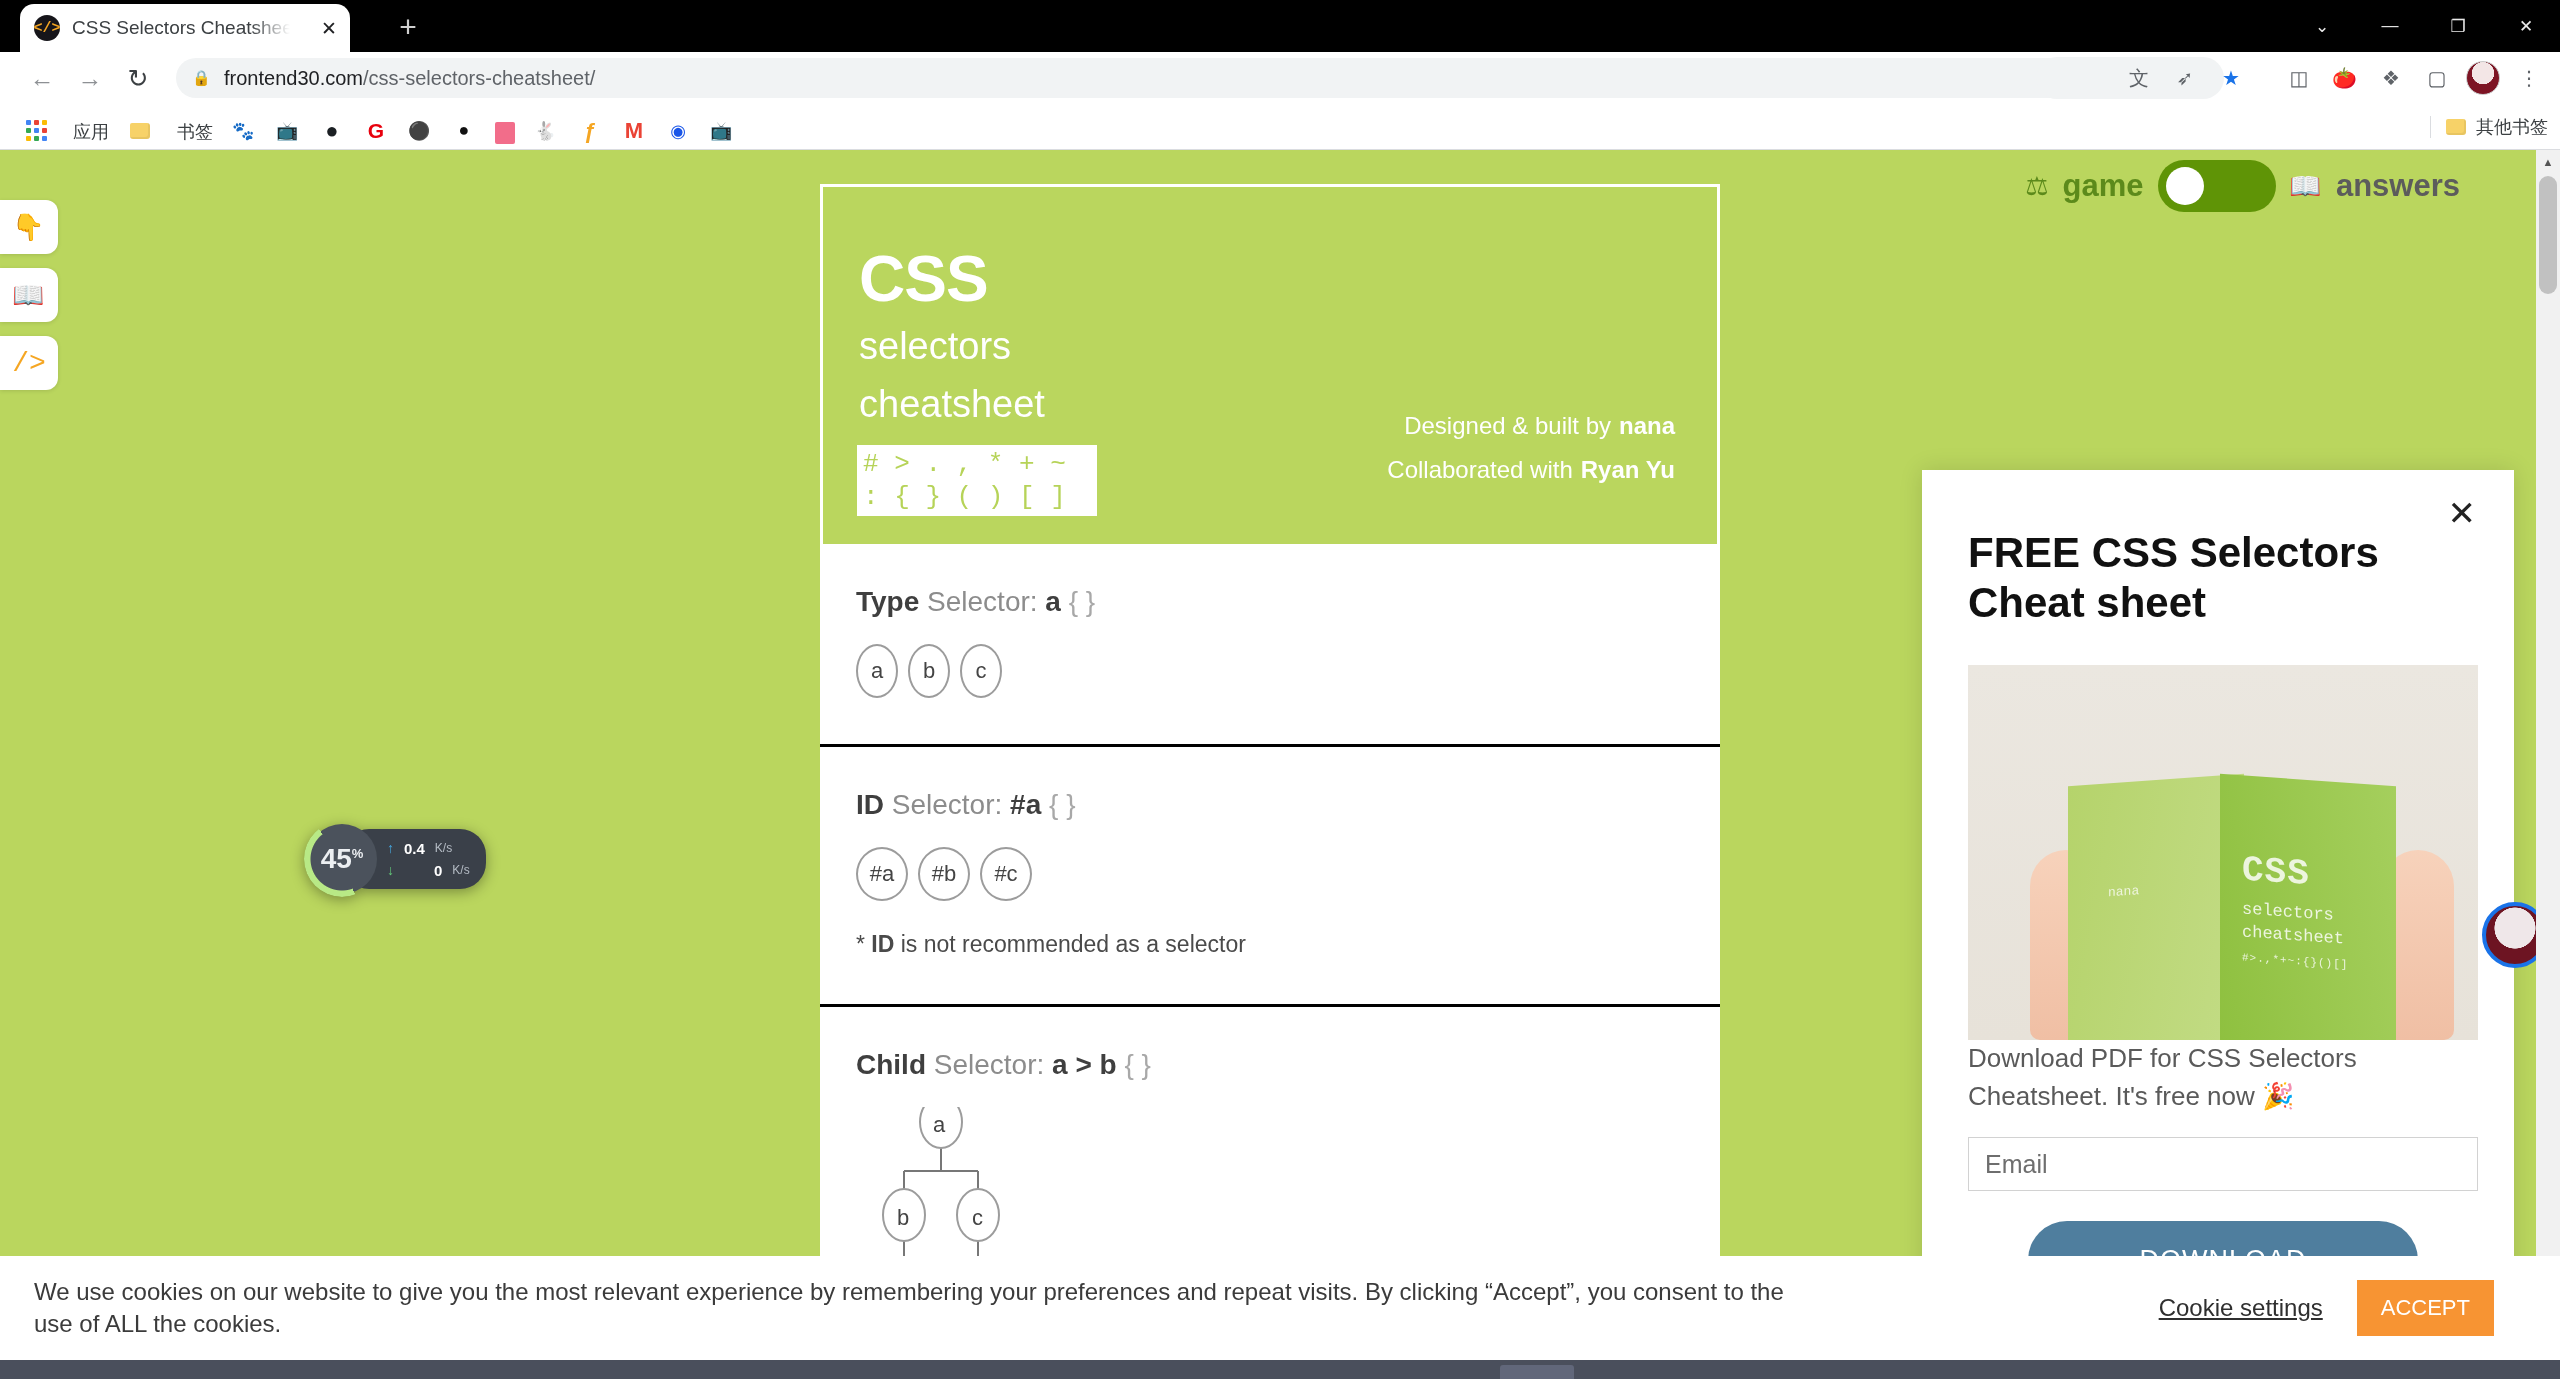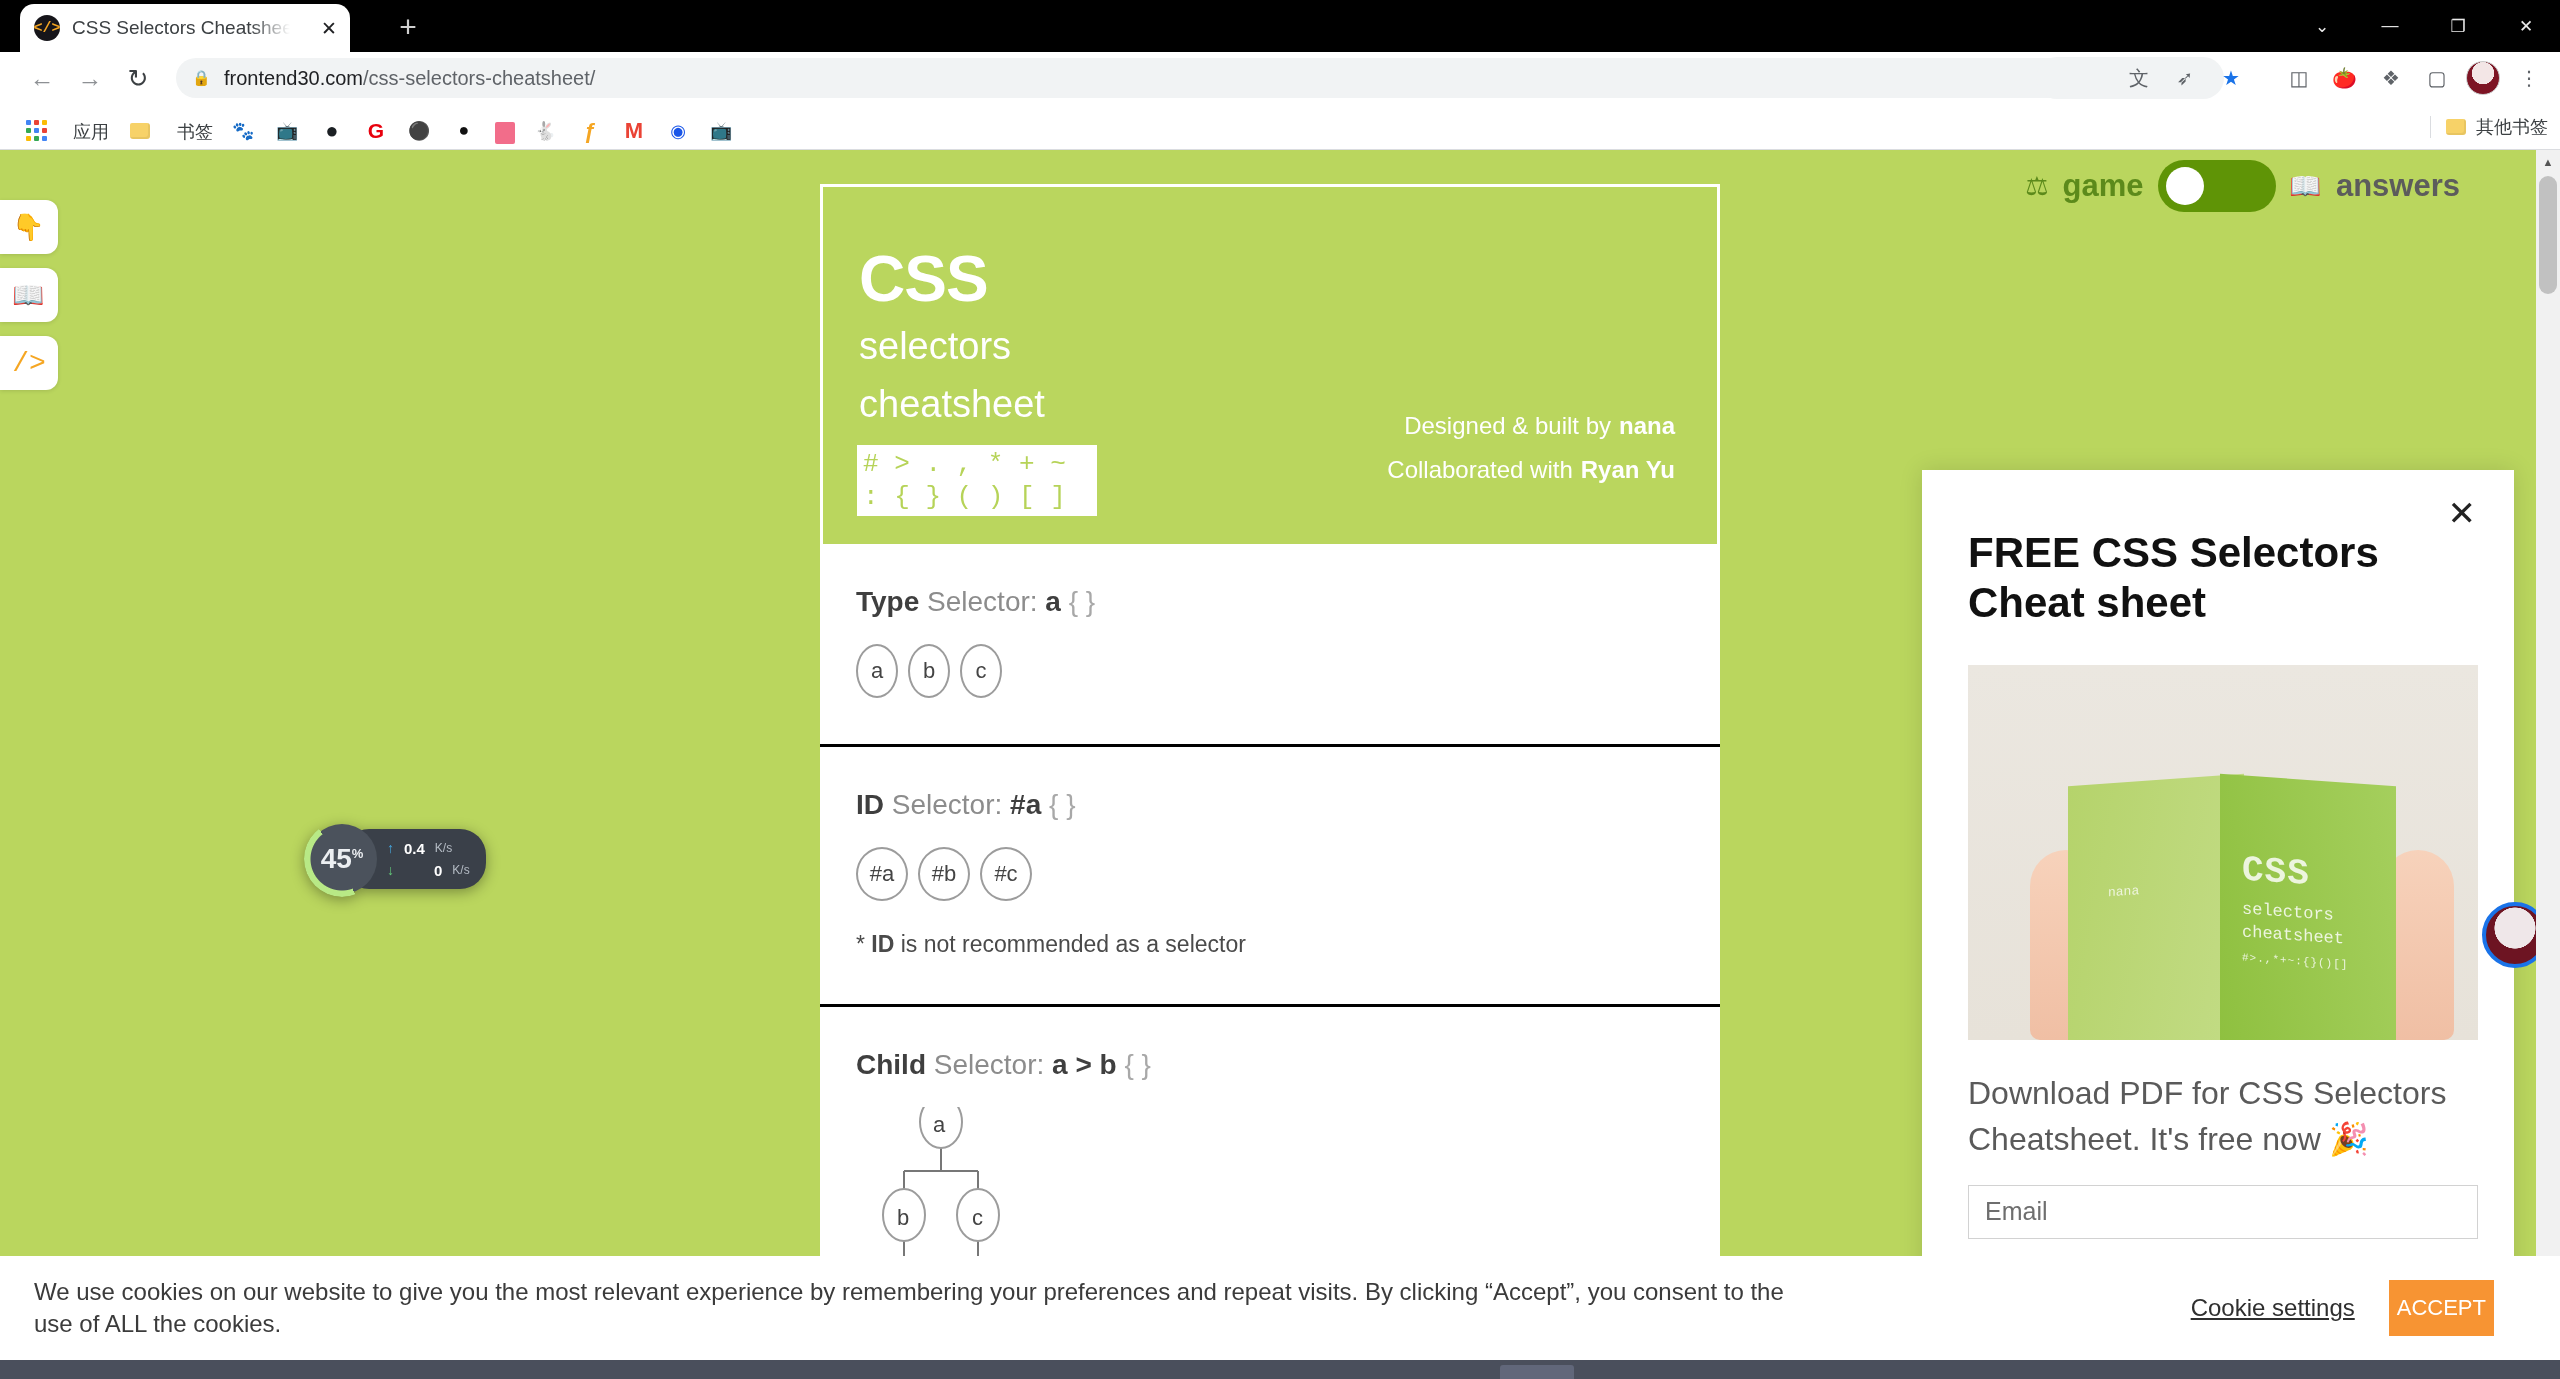--- a/index.html
+++ b/index.html
@@ -226,21 +226,21 @@
   .book-left .bl {
     position: absolute; left: 40px; top: 98px; color: rgba(255,255,255,.75);
     font-size: 13px; line-height: 1.9; font-family: "Liberation Mono", monospace;
   }
   .hand {
     position: absolute; bottom: 0; width: 72px; height: 190px; border-radius: 36px 36px 10px 10px;
     background: linear-gradient(#f7d2bb,#f0bfa4);
   }
   .hand.l { left: 62px; }
   .hand.r { left: 414px; }
-  .modal-desc { margin-top: 30px; font-size: 32px; color: #5a5a5a; line-height: 1.45; }
+  .modal-desc { font-size: 26px; color: #5a5a5a; line-height: 1.45; }
   .field {
     margin-top: 22px; width: 510px; height: 54px; border: 1px solid #d2d2d2;
     background: #fff; display: flex; align-items: center; padding: 0 16px;
   }
   .field input {
     border: none; outline: none; font-size: 25px; color: #3d3d3d;
     width: 100%; font-family: "Liberation Sans", sans-serif; background: transparent;
   }
   .field input::placeholder { color: #6e6e6e; }
   .dl-btn {
@@ -286,21 +286,21 @@
   
   .cookie {
     position: absolute; left: 0; bottom: 19px; width: 2560px; height: 104px;
     background: #fff; display: flex; align-items: center; padding: 0 34px;
   }
   .cookie-text { font-size: 24px; color: #3b3b3b; line-height: 1.35; max-width: 1780px; }
   .cookie-actions { position: absolute; right: 66px; display: flex; align-items: center; gap: 34px; }
   .cookie-settings { font-size: 24px; color: #2f2f2f; text-decoration: underline; cursor: pointer; }
   .accept-btn {
     background: #f79433; color: #fff; font-size: 22px; border: none;
-    padding: 15px 8px; cursor: pointer; font-family: "Liberation Sans", sans-serif;
+    padding: 15px 24px; cursor: pointer; font-family: "Liberation Sans", sans-serif;
   }
   .taskbar {
     position: absolute; left: 0; bottom: 0; width: 2560px; height: 19px;
     background: #4a4f5c;
   }
   .taskbar .nub { position: absolute; left: 1500px; top: 5px; width: 74px; height: 14px; background: #61677a; border-radius: 3px 3px 0 0; }
 </style>
 </head>
 <body>
 

